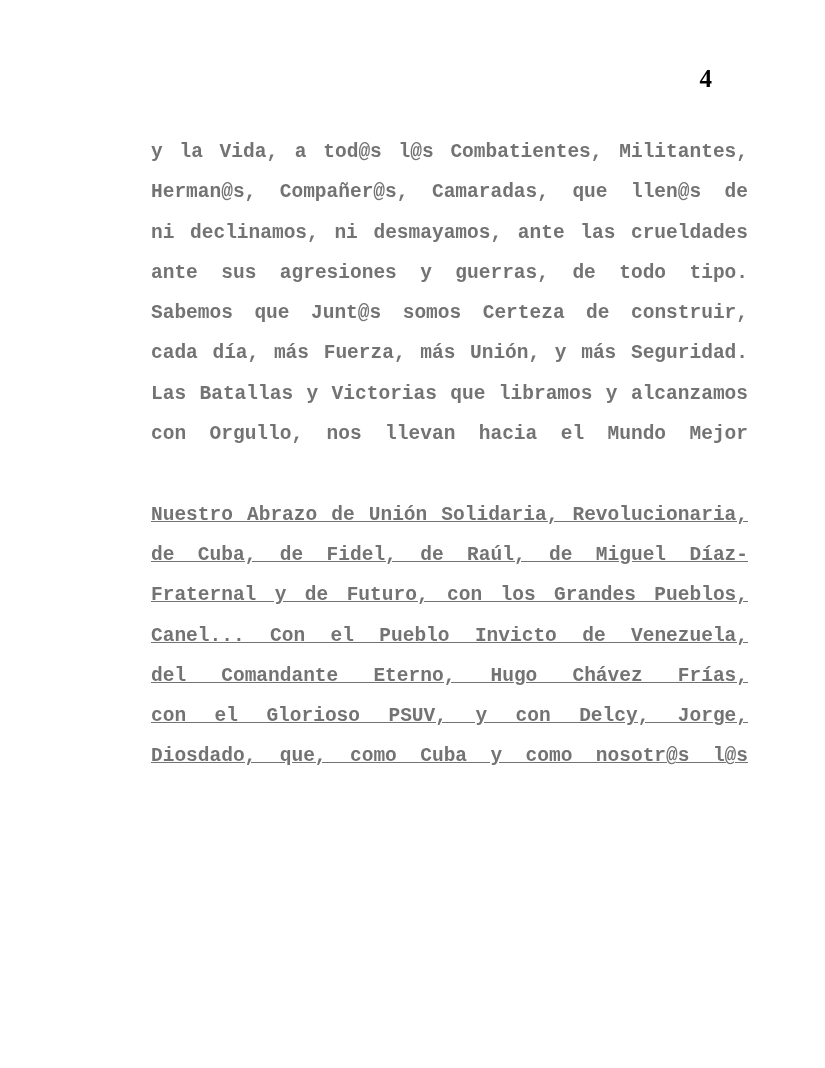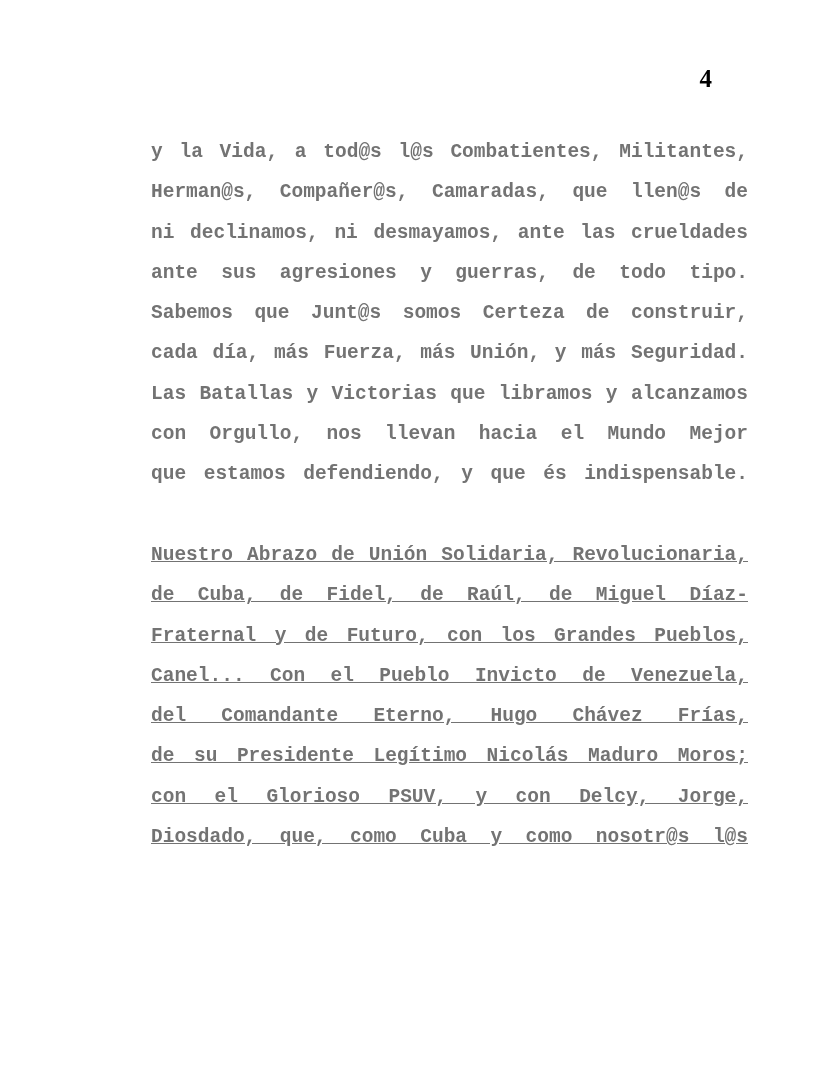--- a/index.html
+++ b/index.html
@@ -64,28 +64,26 @@
 
     <div class="paragraph">
       <div class="line">y la Vida, a tod@s l@s Combatientes, Militantes,</div>
       <div class="line">Herman@s, Compañer@s, Camaradas, que llen@s de</div>
       <div class="line">ni declinamos, ni desmayamos, ante las crueldades</div>
       <div class="line">ante sus agresiones y guerras, de todo tipo.</div>
       <div class="line">Sabemos que Junt@s somos Certeza de construir,</div>
       <div class="line">cada día, más Fuerza, más Unión, y más Seguridad.</div>
       <div class="line">Las Batallas y Victorias que libramos y alcanzamos</div>
       <div class="line">con Orgullo, nos llevan hacia el Mundo Mejor</div>
-      <div class="line">que estamos defendiendo, y que és indispensable.</div>
     </div>
 
     <div class="paragraph">
       <div class="line">Nuestro Abrazo de Unión Solidaria, Revolucionaria,</div>
       <div class="line">de Cuba, de Fidel, de Raúl, de Miguel Díaz-</div>
       <div class="line">Fraternal y de Futuro, con los Grandes Pueblos,</div>
       <div class="line">Canel... Con el Pueblo Invicto de Venezuela,</div>
       <div class="line">del Comandante Eterno, Hugo Chávez Frías,</div>
-      <div class="line">de su Presidente Legítimo Nicolás Maduro Moros;</div>
       <div class="line">con el Glorioso PSUV, y con Delcy, Jorge,</div>
       <div class="line">Diosdado, que, como Cuba y como nosotr@s l@s</div>
     </div>
 
   </div>
 </div>
 
 </body></html>

